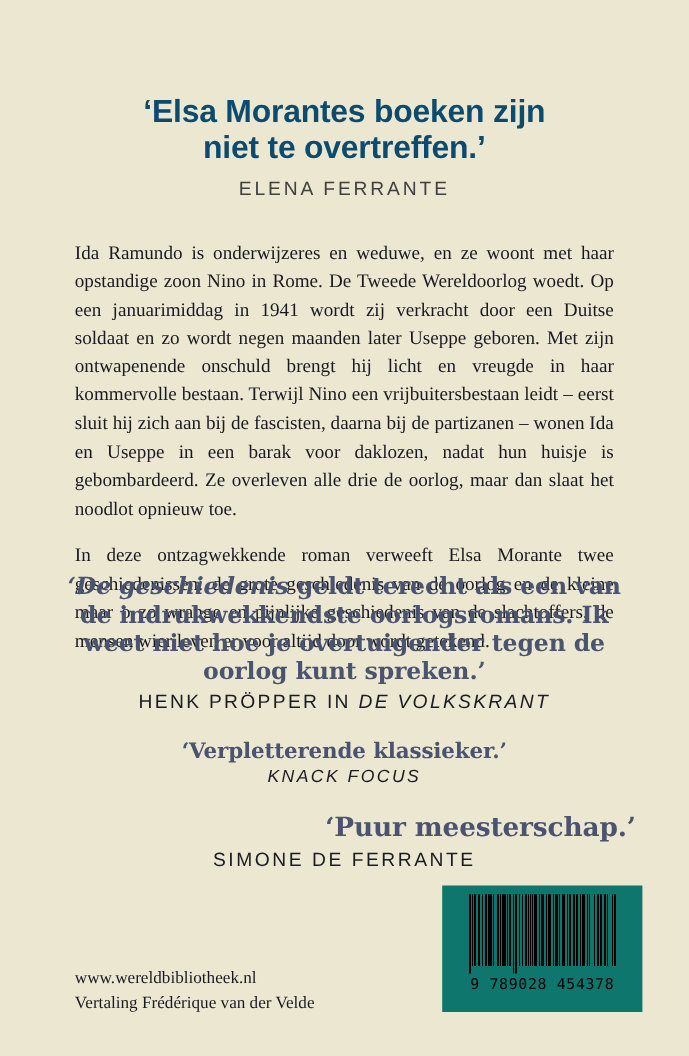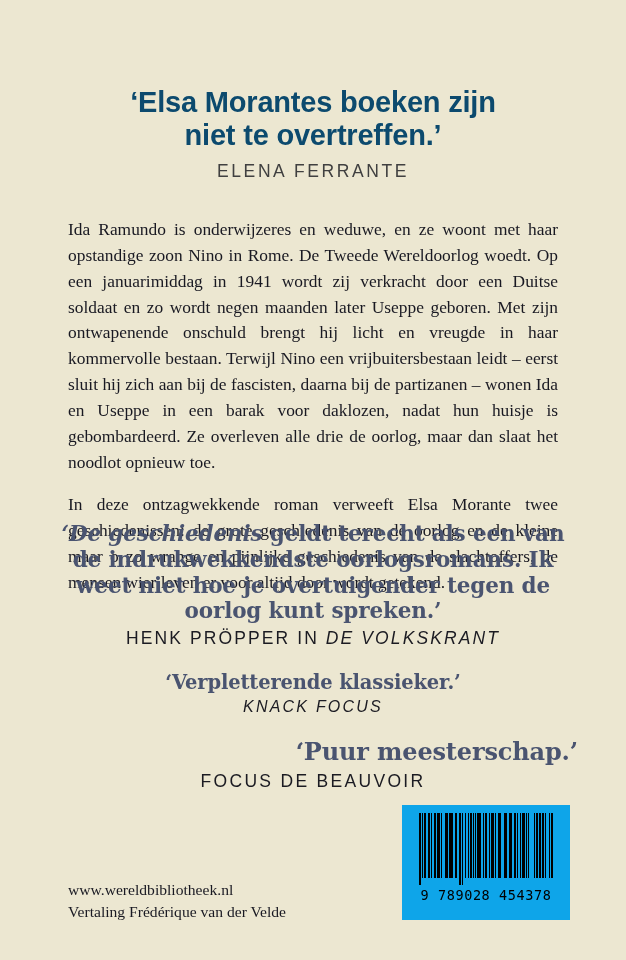--- a/index.html
+++ b/index.html
@@ -126,23 +126,23 @@
     line-height: 1.42;
     color: #191922;
   }
   .imprint div { white-space: nowrap; }
 
   
   .barcode-box {
     position: absolute;
     left: 402px;
     top: 805px;
-    width: 168px;
+    width: 182px;
     height: 115px;
-    background: #0ea5e9;
+    background: #0f766e;
     box-sizing: border-box;
     padding: 8px 10px 4px 10px;
     display: flex;
     flex-direction: column;
     align-items: center;
   }
   .barcode-bars {
     width: 134px;
     height: 72px;
     display: block;
@@ -179,21 +179,21 @@
       <div class="review-source"><span>HENK PRÖPPER IN </span><span class="src-italic">DE VOLKSKRANT</span></div>
     </div>
 
     <div class="review review-1">
       <div class="review-text">‘Verpletterende klassieker.’</div>
       <div class="review-source">KNACK FOCUS</div>
     </div>
 
     <div class="review review-3">
       <div class="review-text">‘Puur meesterschap.’</div>
-      <div class="review-source">FOCUS DE BEAUVOIR</div>
+      <div class="review-source">SIMONE DE FERRANTE</div>
     </div>
 
   </div>
 
   <div class="imprint">
     <div>www.wereldbibliotheek.nl</div>
     <div>Vertaling Frédérique van der Velde</div>
   </div>
 
   <div class="barcode-box">

